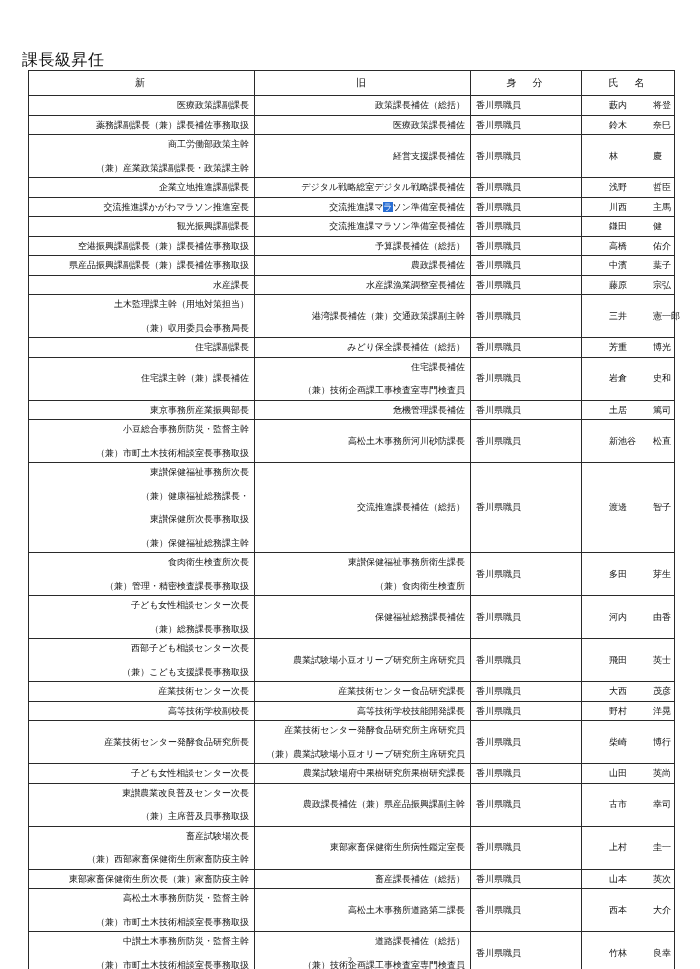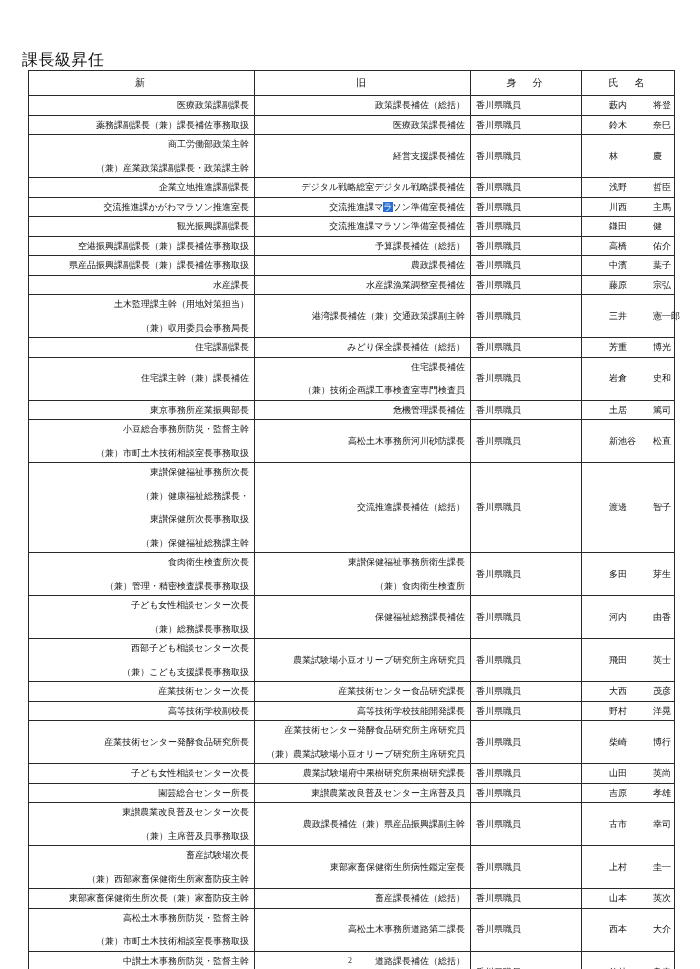--- a/index.html
+++ b/index.html
@@ -468,35 +468,20 @@
           <td class="cell-status">香川県職員</td>
           <td class="cell-name">
             <div class="name-wrap">
               <span class="name-sei">山田</span>
               <span class="name-mei">英尚</span>
             </div>
           </td>
         </tr>
         <tr>
           <td class="cell-new">
-            <span class="line">園芸総合センター所長</span>
-          </td>
-          <td class="cell-old">
-            <span class="line">東讃農業改良普及センター主席普及員</span>
-          </td>
-          <td class="cell-status">香川県職員</td>
-          <td class="cell-name">
-            <div class="name-wrap">
-              <span class="name-sei">吉原</span>
-              <span class="name-mei">孝雄</span>
-            </div>
-          </td>
-        </tr>
-        <tr>
-          <td class="cell-new">
             <span class="line">東讃農業改良普及センター次長</span>
             <span class="line">（兼）主席普及員事務取扱</span>
           </td>
           <td class="cell-old">
             <span class="line">農政課長補佐（兼）県産品振興課副主幹</span>
           </td>
           <td class="cell-status">香川県職員</td>
           <td class="cell-name">
             <div class="name-wrap">
               <span class="name-sei">古市</span>

